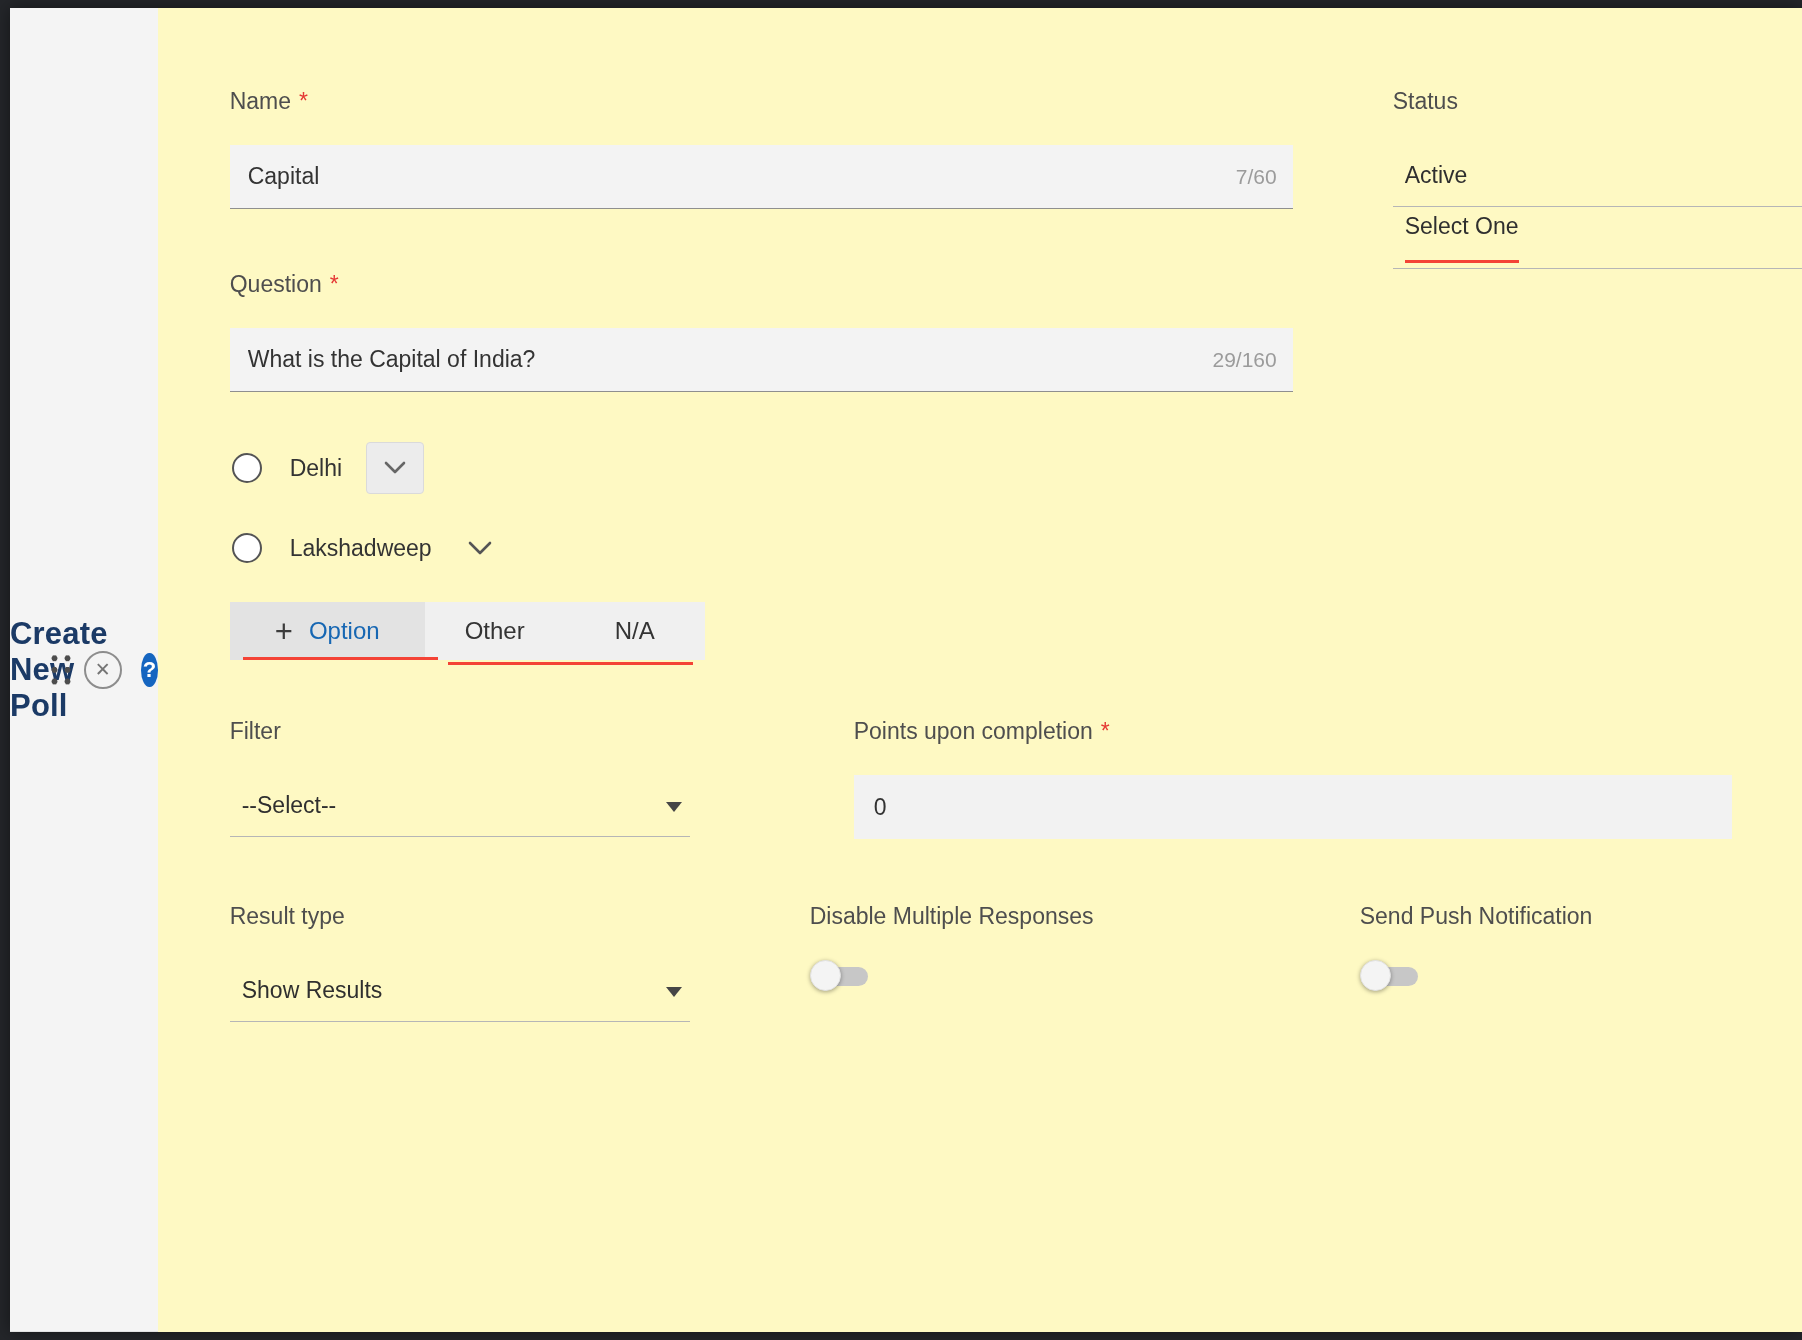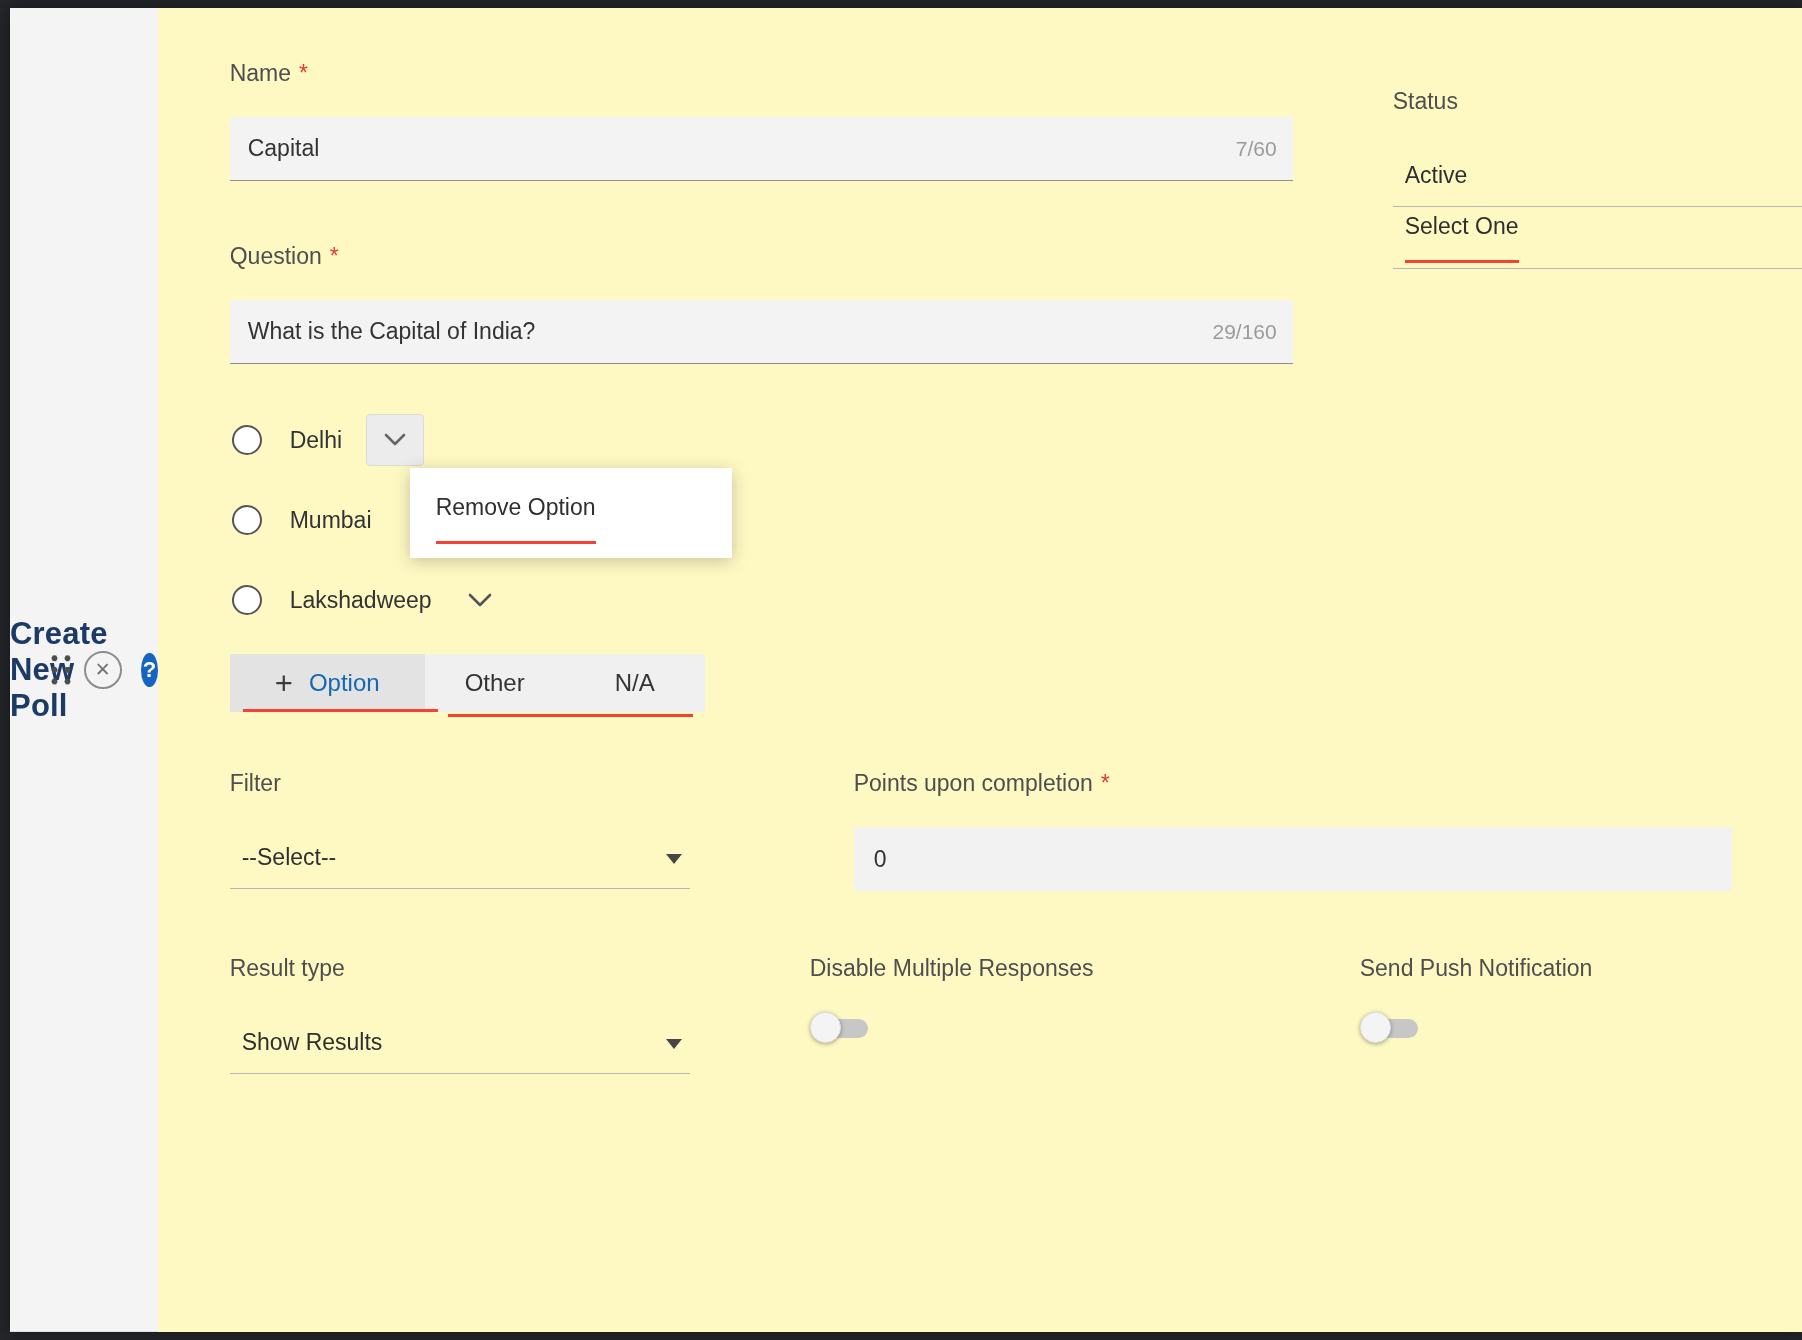--- a/index.html
+++ b/index.html
@@ -42,21 +42,21 @@
     background: transparent; color: #757575; font-size: 19px; font-family: inherit;
     display: flex; align-items: center; justify-content: center; cursor: pointer;
   }
 
   
   .modal-body { flex: 1 1 auto; padding: 0 72px; }
   .grid-top { display: grid; grid-template-columns: 1063px 445px; column-gap: 100px; }
 
   .field-label { font-size: 23px; color: #4e4e4e; display: block; margin-bottom: 30px; }
   .req { color: #e53935; margin-left: 8px; }
-  .mt-name   { margin-top: 52px; }
+  .mt-name   { margin-top: 80px; }
   .mt-quest  { margin-top: 62px; }
   .mt-status { margin-top: 80px; }
   .mt-type   { margin-top: 64px; }
 
   .text-field { position: relative; height: 64px; background: #f3f3f3; border-bottom: 1px solid #8f8f8f; }
   .tf-input {
     width: 100%; height: 100%; border: none; background: transparent;
     font-family: inherit; font-size: 23px; color: #333; padding: 0 120px 0 18px; outline: none;
   }
   .tf-counter {
@@ -196,27 +196,20 @@
           <div class="option-row">
             <span class="radio"></span>
             <span class="option-label">Delhi</span>
             <button class="chev-btn">
               <svg width="22" height="14" viewBox="0 0 22 14">
                   <path d="M2 2 L11 11 L20 2" fill="none" stroke="#666" stroke-width="2.6" stroke-linecap="round" stroke-linejoin="round"></path>
                 </svg>
             </button>
           </div>
 
-          <div class="option-row">
-            <span class="radio"></span>
-            <span class="option-label">Mumbai</span>
-            <div class="option-menu">
-              <span class="menu-item red-underline">Remove Option</span>
-            </div>
-          </div>
 
           <div class="option-row">
             <span class="radio"></span>
             <span class="option-label">Lakshadweep</span>
             <button class="chev-plain">
               <svg width="24" height="15" viewBox="0 0 24 15">
                   <path d="M2 2 L12 12 L22 2" fill="none" stroke="#555" stroke-width="2.6" stroke-linecap="round" stroke-linejoin="round"></path>
                 </svg>
             </button>
           </div>

